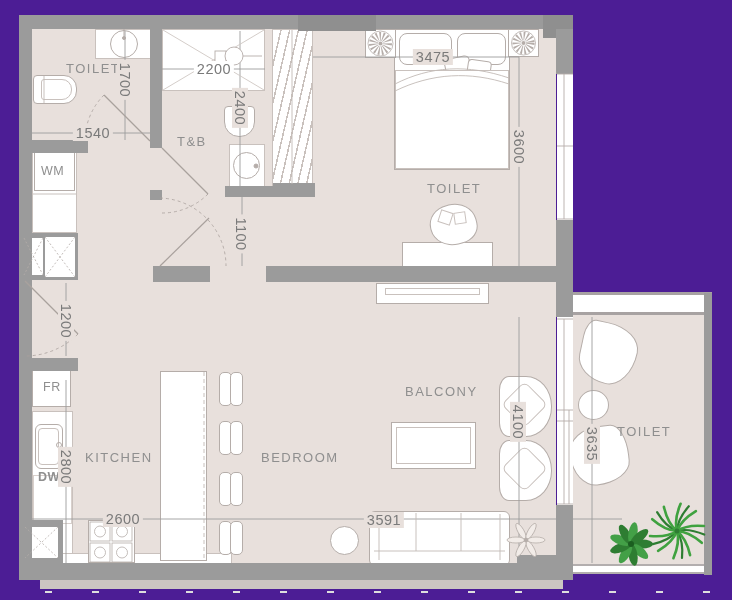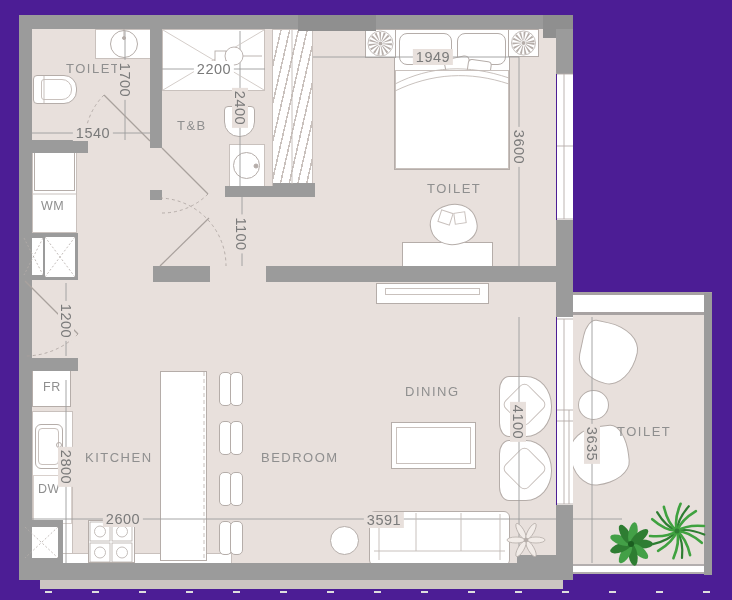--- a/index.html
+++ b/index.html
@@ -273,37 +273,37 @@
         <path d="M0,0 C6,-4 16,-6 27,-5" transform="rotate(288)"></path>
         <path d="M0,0 C6,-4 16,-6 27,-5" transform="rotate(324)"></path>
       </g>
       <circle r="2.5" fill="#2e7d32"></circle>
     </g>
 
     <line x1="45" y1="592" x2="710" y2="592" stroke="#dedede" stroke-width="2" stroke-dasharray="7,40"></line>
   </svg>
 
   <div class="lbl" style="left:66px;top:61px;">TOILET</div>
-  <div class="lbl" style="left:177px;top:118px;">T&amp;B</div>
+  <div class="lbl" style="left:177px;top:134px;">T&amp;B</div>
   <div class="lbl" style="left:427px;top:181px;">TOILET</div>
   <div class="lbl" style="left:85px;top:450px;">KITCHEN</div>
   <div class="lbl" style="left:261px;top:450px;">BEDROOM</div>
-  <div class="lbl" style="left:405px;top:384px;">DINING</div>
+  <div class="lbl" style="left:405px;top:384px;">BALCONY</div>
   <div class="lbl" style="left:617px;top:424px;">TOILET</div>
-  <div class="lbls" style="left:41px;top:164px;margin-top:35px;">WM</div>
+  <div class="lbls" style="left:41px;top:164px;">WM</div>
   <div class="lbls" style="left:43px;top:380px;">FR</div>
-  <div class="lbls" style="left:38px;top:482px;">DW</div>
+  <div class="lbls" style="left:38px;top:470px;font-weight:bold;">DW</div>
 
   <div class="dim ctr" style="left:93px;top:133px;">1540</div>
   <div class="dim ctrv" style="left:125px;top:80px;">1700</div>
   <div class="dim ctr bgw" style="left:214px;top:69px;">2200</div>
   <div class="dim ctrv" style="left:240px;top:108px;">2400</div>
   <div class="dim ctrv" style="left:241px;top:234px;">1100</div>
   <div class="dim ctrv" style="left:66px;top:321px;">1200</div>
-  <div class="dim ctr" style="left:433px;top:57px;">1949</div>
+  <div class="dim ctr" style="left:433px;top:57px;">3475</div>
   <div class="dim ctrv" style="left:519px;top:147px;">3600</div>
   <div class="dim ctrv" style="left:66px;top:467px;">2800</div>
   <div class="dim ctr" style="left:123px;top:519px;">2600</div>
   <div class="dim ctr" style="left:384px;top:520px;">3591</div>
   <div class="dim ctrv" style="left:518px;top:422px;">4100</div>
   <div class="dim ctrv" style="left:592px;top:444px;">3635</div>
 
 </div>
 
 </body></html>

